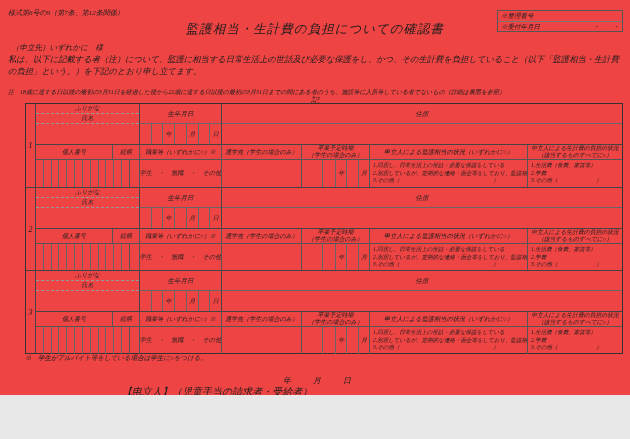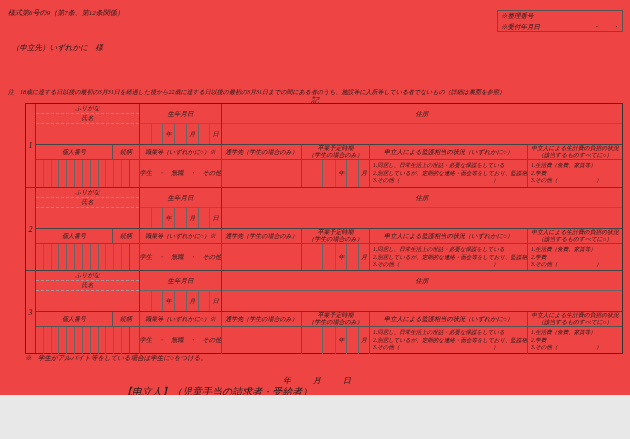--- a/index.html
+++ b/index.html
@@ -78,24 +78,26 @@
   <div class="abs" id="stamp-box">
     <div class="srow">
       <span>※整理番号</span>
     </div>
     <div class="srow">
       <span>※受付年月日</span>
       <span>・　　・</span>
     </div>
   </div>
 
+  <div class="abs" id="doc-title">監護相当・生計費の負担についての確認書</div>
 
   <div class="abs" id="addressee">（申立先）いずれかに　様</div>
 
   <div class="abs" id="statement">
+    <div>私は、以下に記載する者（注）について、監護に相当する日常生活上の世話及び必要な保護をし、かつ、その生計費を負担していること（以下「監護相当・生計費の負担」という。）を下記のとおり申し立てます。</div>
   </div>
 
   <div class="abs" id="note-line">注　18歳に達する日以後の最初の3月31日を経過した後から22歳に達する日以後の最初の3月31日までの間にある者のうち、施設等に入所等している者でないもの（詳細は裏面を参照）</div>
 
   <div class="abs" id="ki">記</div>
 
   <div class="abs" id="app-table">
     <div id="table-body">
     <div class="row-group">
       <div class="num">1</div>

